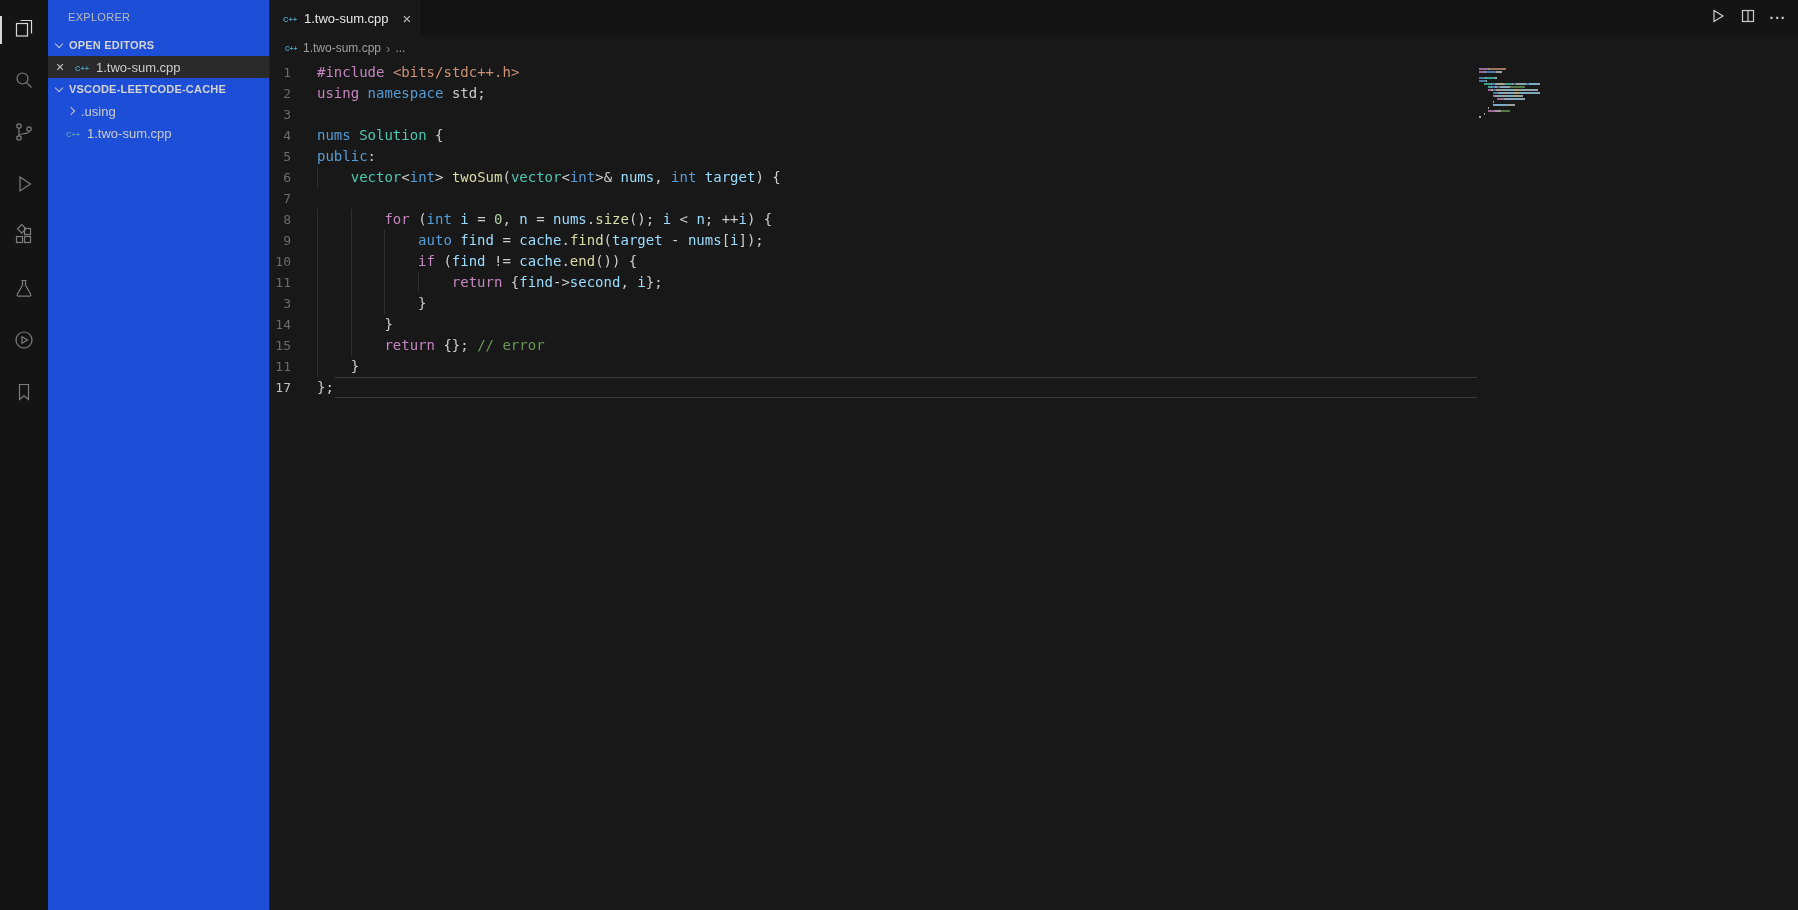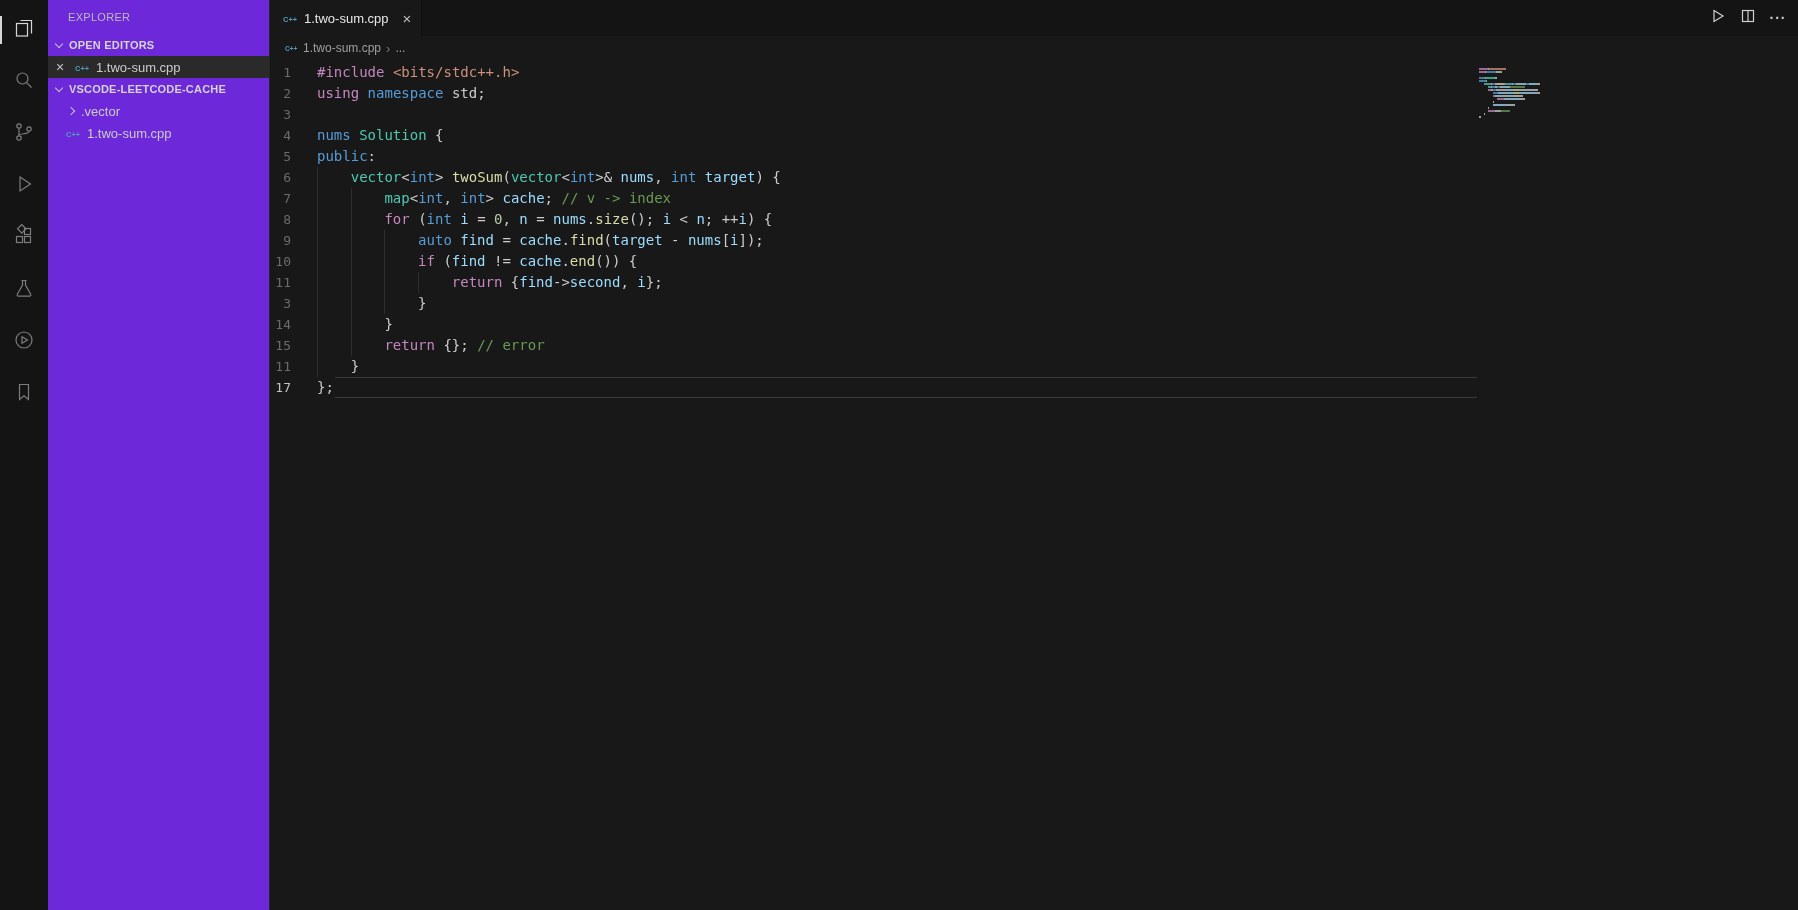--- a/index.html
+++ b/index.html
@@ -21,21 +21,21 @@
     color:#7d7d7d; position:relative; cursor:pointer;
   }
   .act-item.active { color:#d7d7d7; }
   .act-item.active::before {
     content:""; position:absolute; left:0; top:12px; bottom:12px; width:2px; background:#d7d7d7;
   }
   .act-item svg { stroke:currentColor; fill:none; stroke-width:1.2; }
 
   
   .sidebar {
-    width:222px; flex:none; background:#6d28d9; color:#cccccc;
+    width:222px; flex:none; background:#1d4ed8; color:#cccccc;
     font-size:13px; display:flex; flex-direction:column; border-right:1px solid #252525;
   }
   .sidebar-title { height:34px; display:flex; align-items:center; padding-left:20px;
     font-size:11px; color:#bcbcbc; letter-spacing:0.3px; }
   .section-header {
     height:22px; display:flex; align-items:center; padding-left:4px;
     font-size:11px; font-weight:bold; color:#d4d4d4; cursor:pointer; letter-spacing:0.2px;
   }
   .chev {
     width:6px; height:6px; border-right:1.4px solid #c5c5c5; border-bottom:1.4px solid #c5c5c5;
@@ -187,21 +187,21 @@
       </span>
       <span class="row-label">1.two-sum.cpp</span>
     </div>
 
     <div class="section-header">
       <span class="chev"></span>
       <span>VSCODE-LEETCODE-CACHE</span>
     </div>
     <div class="tree-row nested">
       <span class="chev right"></span>
-      <span class="row-label">.vector</span>
+      <span class="row-label">.using</span>
     </div>
     <div class="tree-row nested">
       <span class="file-icon" style="margin-left:1px;">
         <svg viewBox="0 0 16 16" width="16" height="16">
             <text x="1" y="11.5" font-size="7.5" font-weight="bold" fill="#519ABA" font-family="Liberation Sans, sans-serif">C++</text>
           </svg>
       </span>
       <span class="row-label">1.two-sum.cpp</span>
     </div>
   </div>
@@ -274,21 +274,20 @@
           <div class="code-line">
             <div class="ln">5</div>
             <div class="lc"><span class="tk-b">public</span><span class="tk-d">:</span></div>
           </div>
           <div class="code-line">
             <div class="ln">6</div>
             <div class="lc"><span class="iu"></span><span class="tk-t">vector</span><span class="tk-d">&lt;</span><span class="tk-b">int</span><span class="tk-d">&gt; </span><span class="tk-f">twoSum</span><span class="tk-d">(</span><span class="tk-t">vector</span><span class="tk-d">&lt;</span><span class="tk-b">int</span><span class="tk-d">&gt;&amp; </span><span class="tk-v">nums</span><span class="tk-d">, </span><span class="tk-b">int</span><span class="tk-d"> </span><span class="tk-v">target</span><span class="tk-d">) {</span></div>
           </div>
           <div class="code-line">
             <div class="ln">7</div>
-            <div class="lc"><span class="iu"></span><span class="iu"></span><span class="tk-t">map</span><span class="tk-d">&lt;</span><span class="tk-b">int</span><span class="tk-d">, </span><span class="tk-b">int</span><span class="tk-d">&gt; </span><span class="tk-v">cache</span><span class="tk-d">; </span><span class="tk-c">// v -&gt; index</span></div>
           </div>
           <div class="code-line">
             <div class="ln">8</div>
             <div class="lc"><span class="iu"></span><span class="iu"></span><span class="tk-p">for</span><span class="tk-d"> (</span><span class="tk-b">int</span><span class="tk-d"> </span><span class="tk-v">i</span><span class="tk-d"> = </span><span class="tk-n">0</span><span class="tk-d">, </span><span class="tk-v">n</span><span class="tk-d"> = </span><span class="tk-v">nums</span><span class="tk-d">.</span><span class="tk-f">size</span><span class="tk-d">(); </span><span class="tk-v">i</span><span class="tk-d"> &lt; </span><span class="tk-v">n</span><span class="tk-d">; ++</span><span class="tk-v">i</span><span class="tk-d">) {</span></div>
           </div>
           <div class="code-line">
             <div class="ln">9</div>
             <div class="lc"><span class="iu"></span><span class="iu"></span><span class="iu"></span><span class="tk-b">auto</span><span class="tk-d"> </span><span class="tk-v">find</span><span class="tk-d"> = </span><span class="tk-v">cache</span><span class="tk-d">.</span><span class="tk-f">find</span><span class="tk-d">(</span><span class="tk-v">target</span><span class="tk-d"> - </span><span class="tk-v">nums</span><span class="tk-d">[</span><span class="tk-v">i</span><span class="tk-d">]);</span></div>
           </div>
           <div class="code-line">

